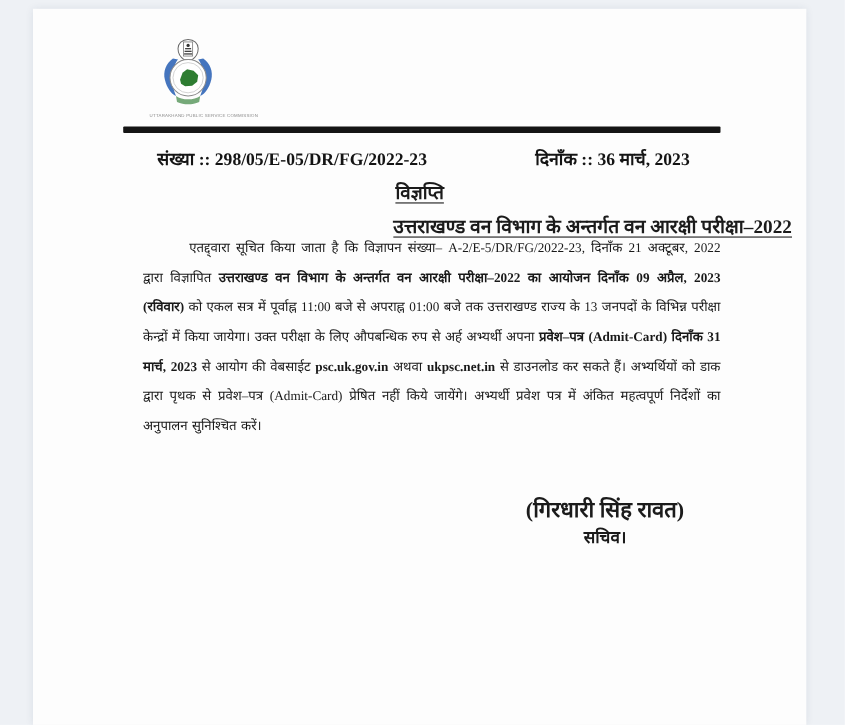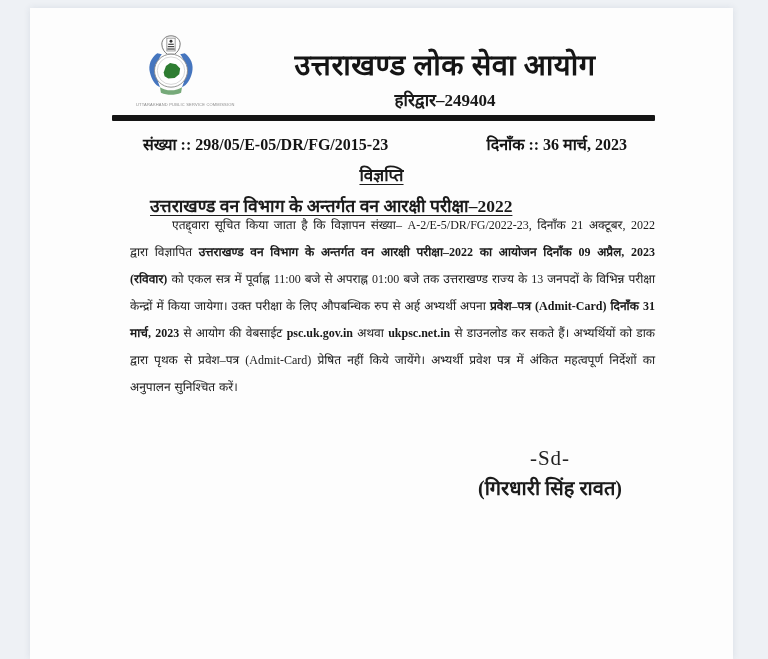--- a/index.html
+++ b/index.html
@@ -26,21 +26,21 @@
   .org-address { font-size:17px; font-weight:bold; margin-top:5px; color:#1a1a1a; }
   .rule { position:absolute; left:82px; top:107px; width:543px; height:6px; background:#151515; border-radius:1px; }
   .meta-row {
     position:absolute; left:113px; top:125px; width:484px;
     display:flex; justify-content:space-between;
     font-size:16px; font-weight:bold; color:#141414;
   }
   .notice-heading { position:absolute; left:0; top:155px; width:703px; text-align:center;
     font-size:17px; font-weight:bold; }
   .notice-heading span { text-decoration:underline; text-underline-offset:3px; }
-  .notice-subject { position:absolute; left:120px; top:185px; width:570px; text-align:left;
+  .notice-subject { position:absolute; left:120px; top:185px; width:570px; text-align:right;
     font-size:17.5px; font-weight:bold; }
   .notice-subject span { text-decoration:underline; text-underline-offset:3px; }
   .body-par {
     position:absolute; left:100px; top:204px; width:525px;
     font-size:12px; line-height:27px; text-align:justify; text-indent:42px;
     color:#191919; word-spacing:1px;
   }
   .body-par b { font-weight:bold; }
   .signature { position:absolute; right:78px; top:438px; width:210px; text-align:center; }
   .sig-sd { font-size:21px; letter-spacing:1px; color:#222; }
@@ -67,40 +67,36 @@
 
       <circle cx="30" cy="40" r="18" fill="#ffffff" stroke="#8a8a8a" stroke-width="1"></circle>
       <circle cx="30" cy="40" r="15" fill="#ffffff" stroke="#c0c0c0" stroke-width="0.7"></circle>
       <path d="M22 42 L24.5 35 L29 31.5 L35.5 33 L40 37.5 L39 44 L34 48 L27 48.5 L23 46 Z" fill="#2e7d32"></path>
 
       <path d="M18 58 C24 62.5 36 62.5 42 58 L41 64 C34 67 26 67 19 64 Z" fill="#2e7d32" opacity="0.65"></path>
     </svg>
     <div class="logo-caption">UTTARAKHAND PUBLIC SERVICE COMMISSION</div>
   </div>
 
-  <div class="head-titles">
-    <div class="org-name">उत्तराखण्ड लोक सेवा आयोग</div>
-    <div class="org-address">हरिद्वार–249404</div>
-  </div>
 
   <div class="rule"></div>
 
   <div class="meta-row">
-    <span>संख्या :: 298/05/E-05/DR/FG/2015-23</span>
+    <span>संख्या :: 298/05/E-05/DR/FG/2022-23</span>
     <span>दिनाँक :: 36 मार्च, 2023</span>
   </div>
 
   <div class="notice-heading">
     <span>विज्ञप्ति</span>
   </div>
 
   <div class="notice-subject">
     <span>उत्तराखण्ड वन विभाग के अन्तर्गत वन आरक्षी परीक्षा–2022</span>
   </div>
 
   <div class="body-par"><span>एतद्द्वारा सूचित किया जाता है कि विज्ञापन संख्या– A-2/E-5/DR/FG/2022-23, दिनाँक 21 अक्टूबर, 2022 द्वारा विज्ञापित </span><b>उत्तराखण्ड वन विभाग के अन्तर्गत वन आरक्षी परीक्षा–2022 का आयोजन दिनाँक 09 अप्रैल, 2023 (रविवार)</b><span> को एकल सत्र में पूर्वाह्न 11:00 बजे से अपराह्न 01:00 बजे तक उत्तराखण्ड राज्य के 13 जनपदों के विभिन्न परीक्षा केन्द्रों में किया जायेगा। उक्त परीक्षा के लिए औपबन्धिक रुप से अर्ह अभ्यर्थी अपना </span><b>प्रवेश–पत्र (Admit-Card) दिनाँक 31 मार्च, 2023</b><span> से आयोग की वेबसाईट </span><b>psc.uk.gov.in</b><span> अथवा </span><b>ukpsc.net.in</b><span> से डाउनलोड कर सकते हैं। अभ्यर्थियों को डाक द्वारा पृथक से प्रवेश–पत्र (Admit-Card) प्रेषित नहीं किये जायेंगे। अभ्यर्थी प्रवेश पत्र में अंकित महत्वपूर्ण निर्देशों का अनुपालन सुनिश्चित करें।</span></div>
 
   <div class="signature">
-    <div class="sig-sd">-Sd-</div>
     <div class="sig-name">(गिरधारी सिंह रावत)</div>
+    <div class="sig-desg">सचिव।</div>
   </div>
 
 </div>
 
 </body></html>

